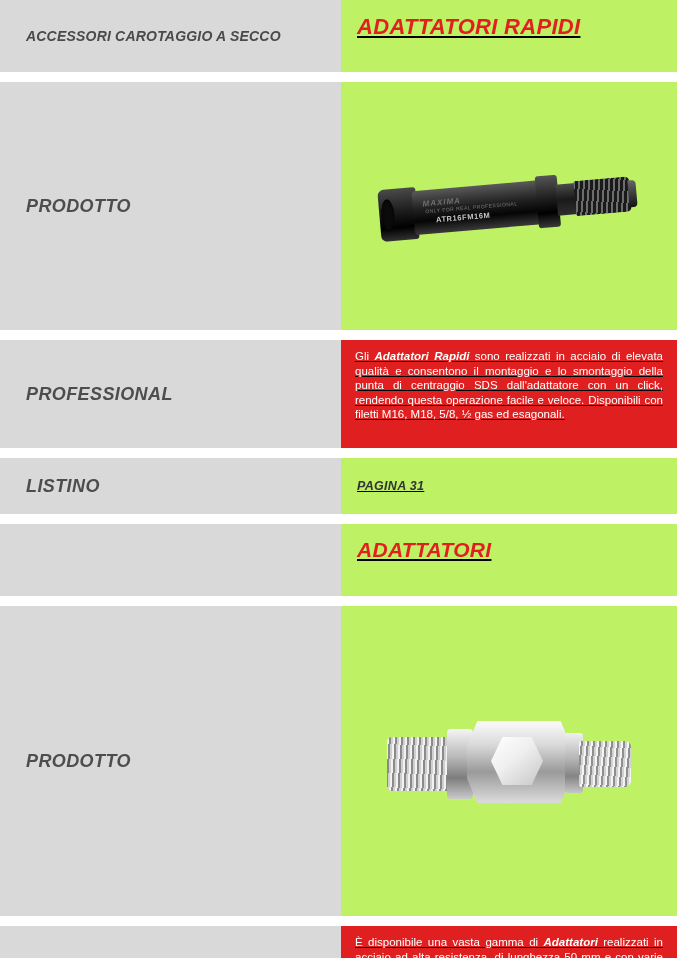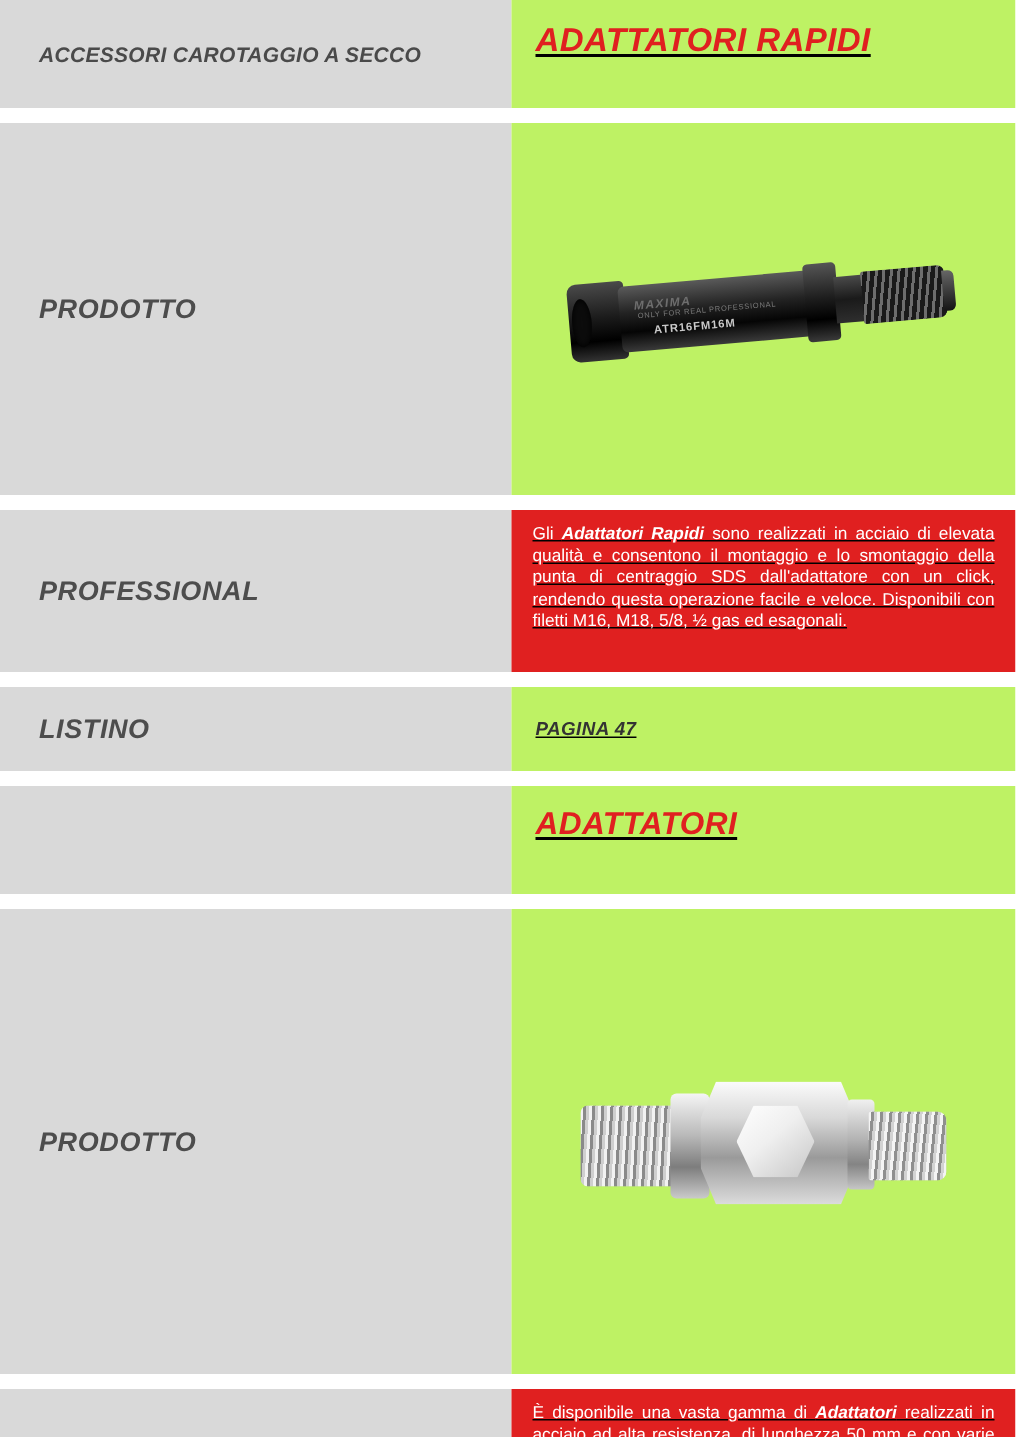--- a/index.html
+++ b/index.html
@@ -360,21 +360,21 @@
     <div class="content-cell">
       <div class="desc-box">Gli <b>Adattatori Rapidi</b> sono realizzati in acciaio di elevata qualità e consentono il montaggio e lo smontaggio della punta di centraggio SDS dall'adattatore con un click, rendendo questa operazione facile e veloce. Disponibili con filetti M16, M18, 5/8,  ½ gas ed esagonali.</div>
     </div>
   </div>
 
   <div class="gap-row"></div>
 
   <div class="row listino-row">
     <div class="label-cell">LISTINO</div>
     <div class="content-cell">
-      <div class="listino-value">PAGINA 47</div>
+      <div class="listino-value">PAGINA 31</div>
     </div>
   </div>
 
   <div class="divider"></div>
 
   <div class="row header-row">
     <div class="label-cell"></div>
     <div class="content-cell">
       <div class="section-title second">ADATTATORI</div>
     </div>

